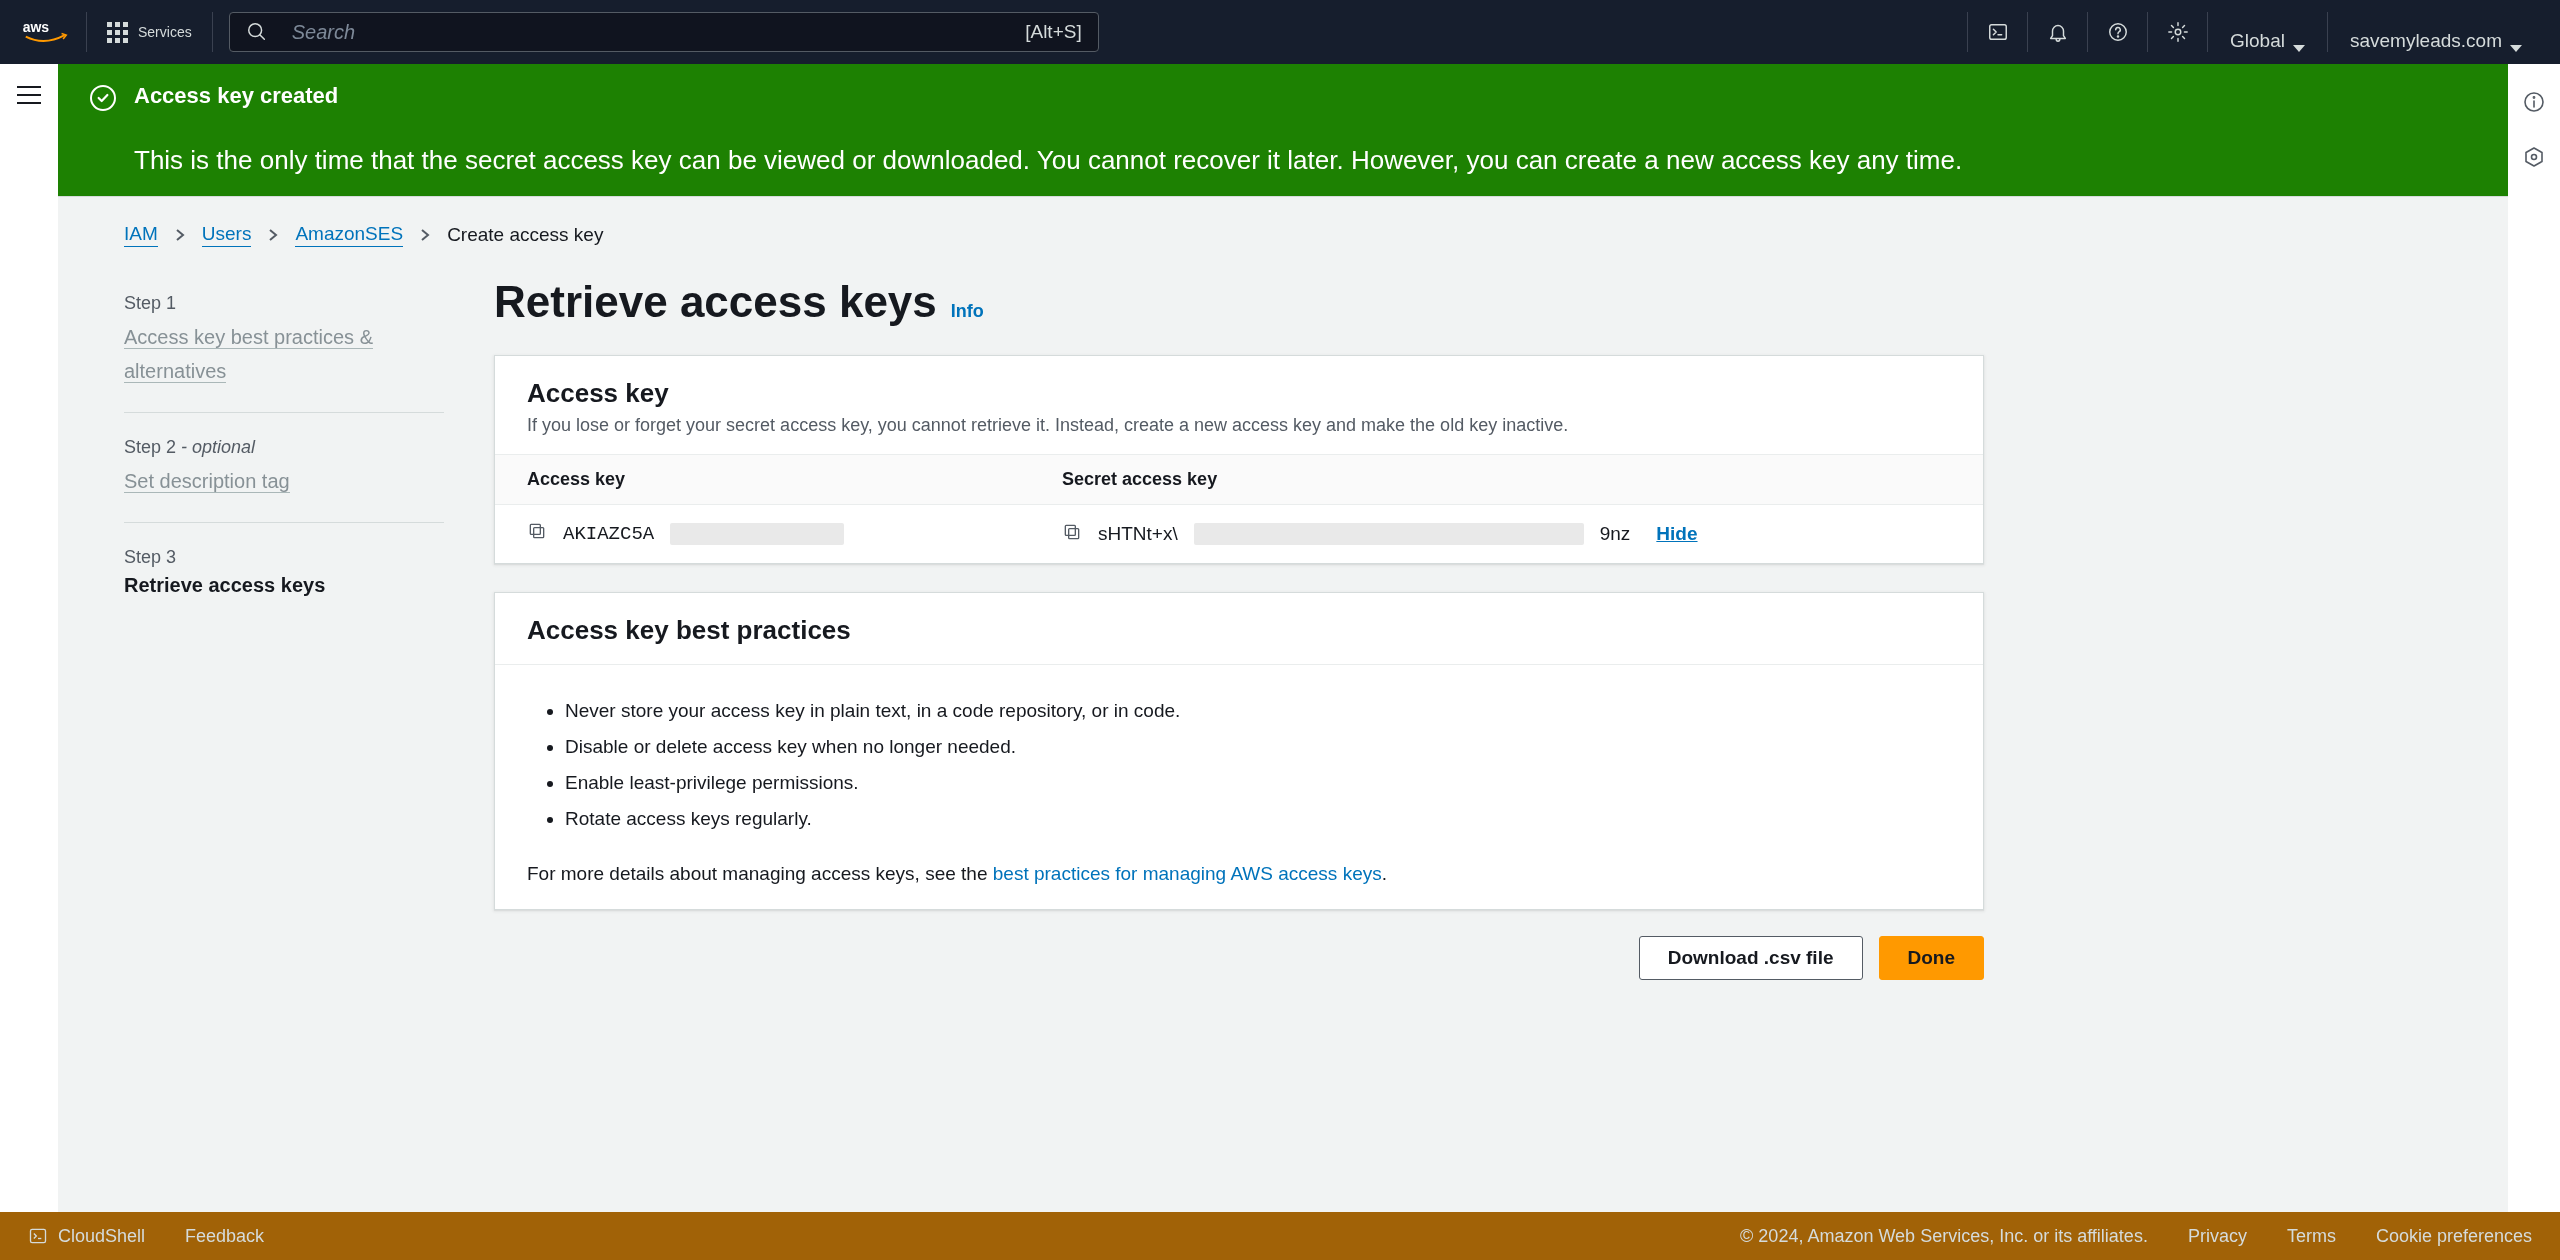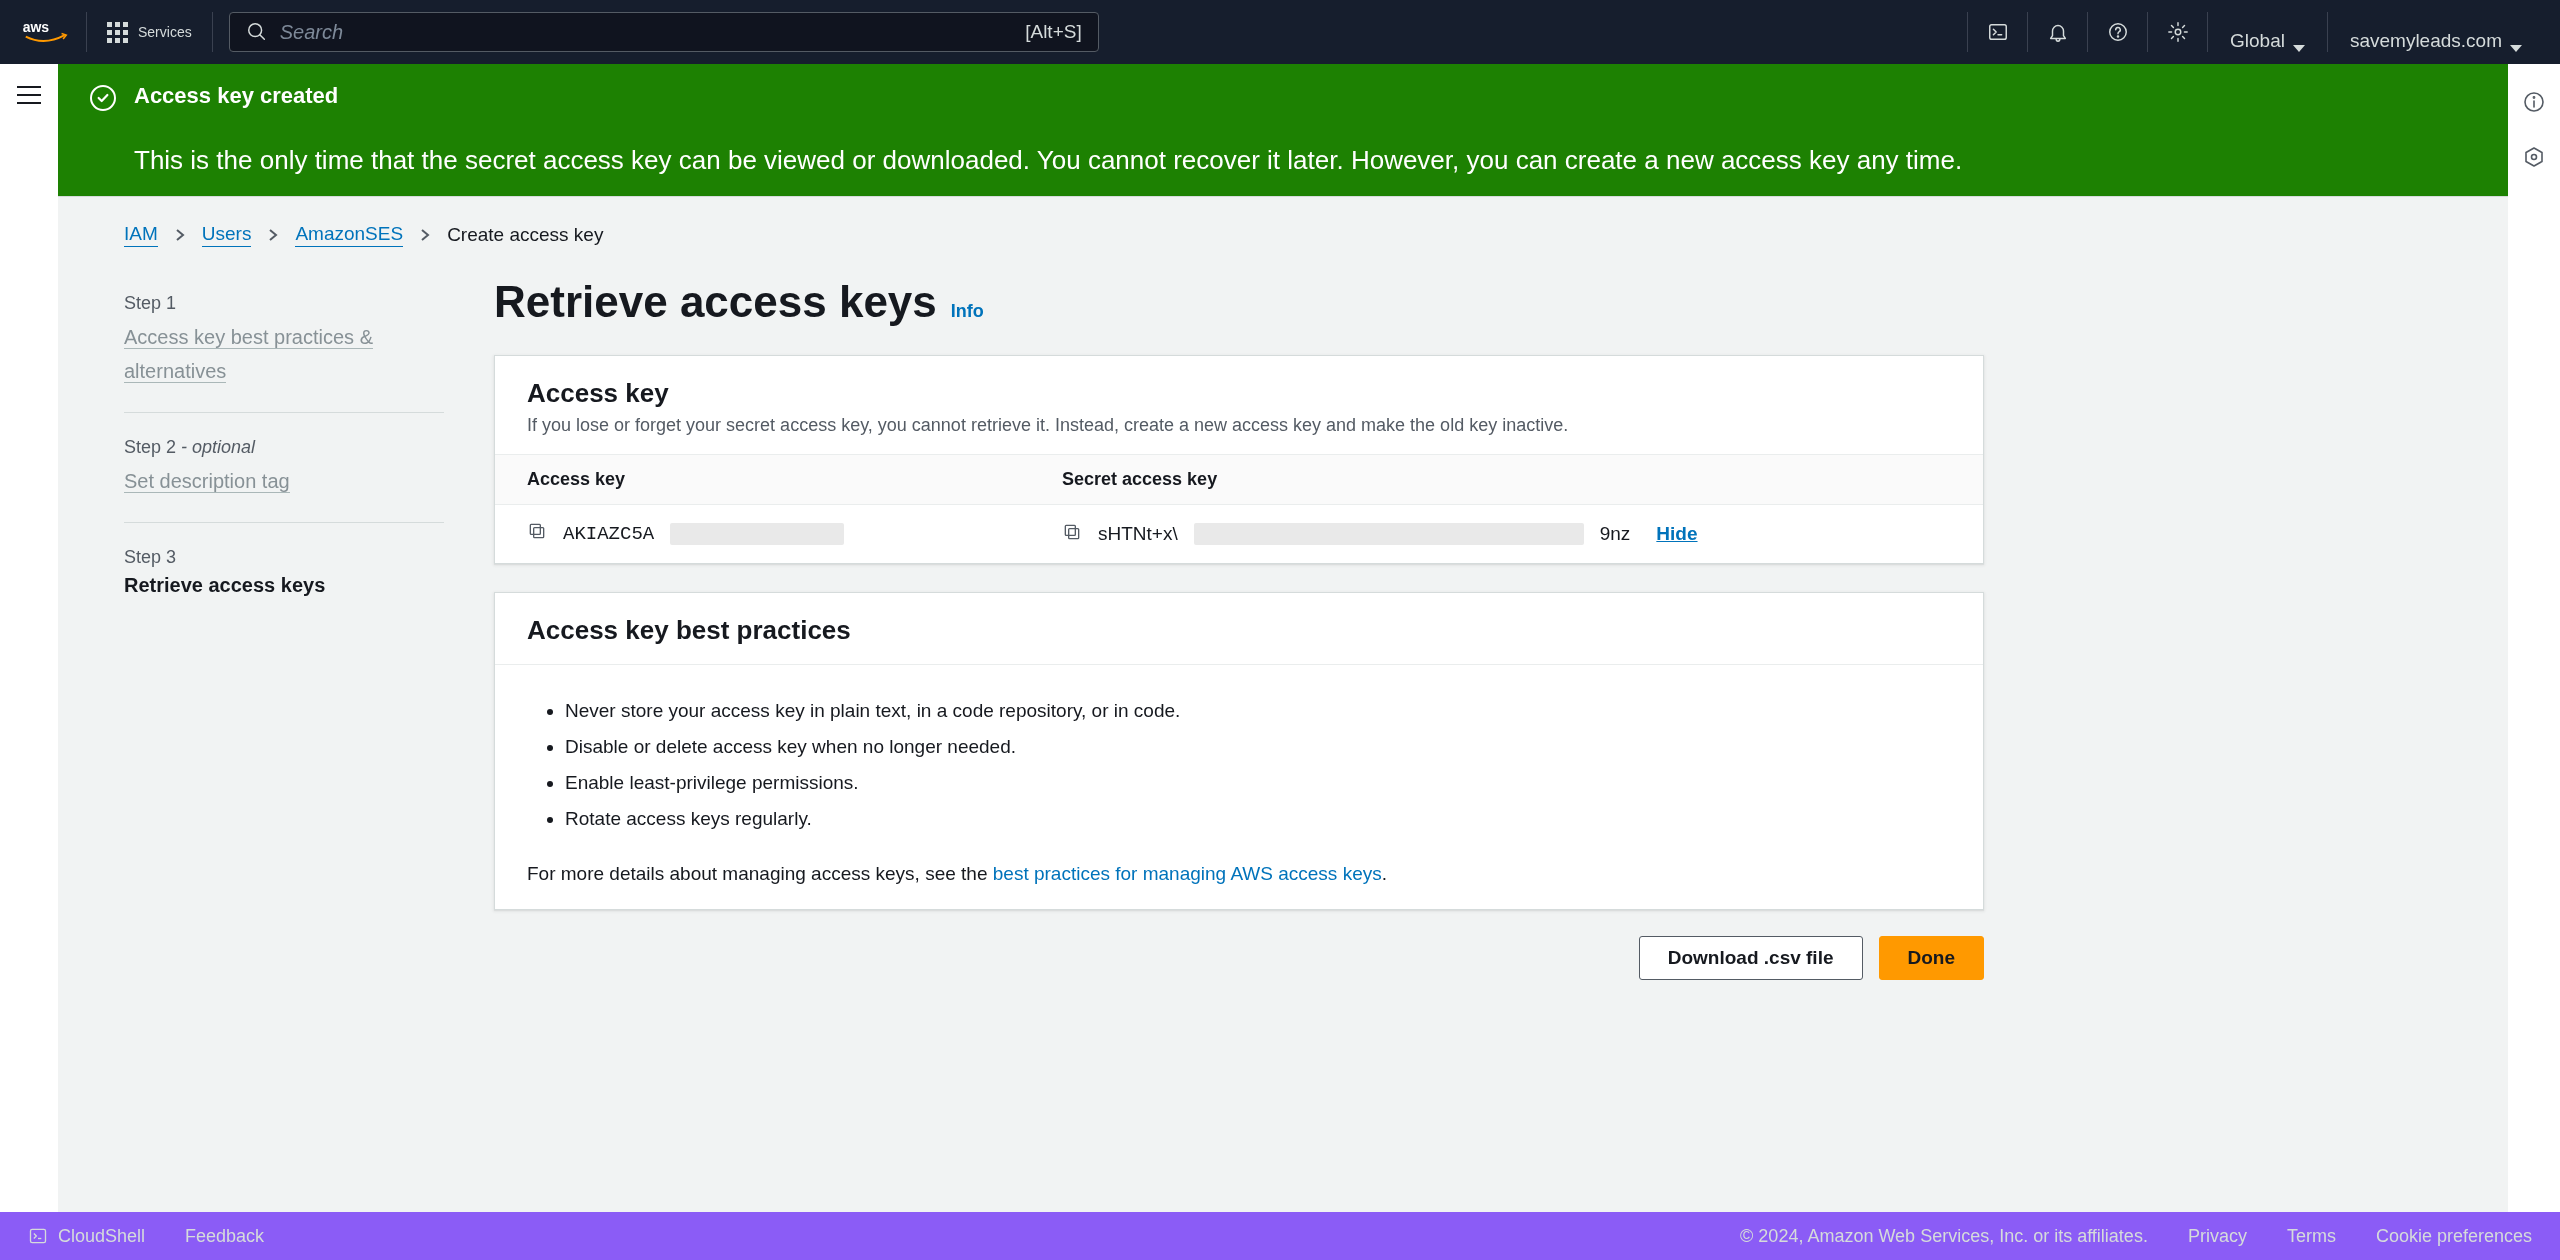--- a/index.html
+++ b/index.html
@@ -31,21 +31,21 @@
     display: flex; align-items: center; gap: 10px;
     padding: 0 20px; height: 40px; border-right: 1px solid #3a4150;
     cursor: pointer;
   }
   .grid-icon { display:inline-grid; grid-template-columns:repeat(3,5px); grid-template-rows:repeat(3,5px); gap:3px; }
   .grid-icon span { background:#d5dbdb; width:5px; height:5px; }
   .topnav .search-wrap {
     display:flex; align-items:center; margin-left:16px;
     width: 870px; height:40px;
     background:#10141f; border:1px solid #545b64; border-radius:4px;
-    padding:0 16px; gap:12px;
+    padding:0 16px; gap:24px;
   }
   .search-wrap input {
     flex:1; background:transparent; border:none; outline:none;
     color:#d5dbdb; font-size:20px; font-style:italic;
   }
   .search-wrap input::placeholder { color:#7d8998; font-style: italic;}
   .search-hint { color:#d5dbdb; font-size:19px; }
   .topnav-spacer { flex:1; }
   .topnav-right { display:flex; align-items:center; height:40px; }
   .topnav-right .icon-slot {
@@ -155,21 +155,21 @@
 
   .actions { display:flex; justify-content:flex-end; gap:16px; margin-top:26px;align-items:center; }
   .btn {
     font-size:19px; font-weight:700; padding:10px 28px; border-radius:3px; cursor:pointer;
     border:1px solid #545b64; background:#fff; color:#16191f;
   }
   .btn.primary { background:#ff9900; border-color:#ff9900; color:#16191f; }
 
   
   .footer {
-    height:48px; background:#8b5cf6; color:#d5dbdb;
+    height:48px; background:#a16207; color:#d5dbdb;
     display:flex; align-items:center; padding:0 28px; font-size:18px;
   }
   .footer .cs { display:flex; align-items:center; gap:10px; cursor:pointer;}
   .footer .fb { margin-left:40px; cursor:pointer;}
   .footer-spacer { flex:1; }
   .footer-right { display:flex; gap:40px; }
   .footer-right span { cursor:pointer;}
   .footer svg { width:20px; height:20px; }
   .footer svg * { stroke:#d5dbdb; stroke-width:1.6; fill:none;}
 

